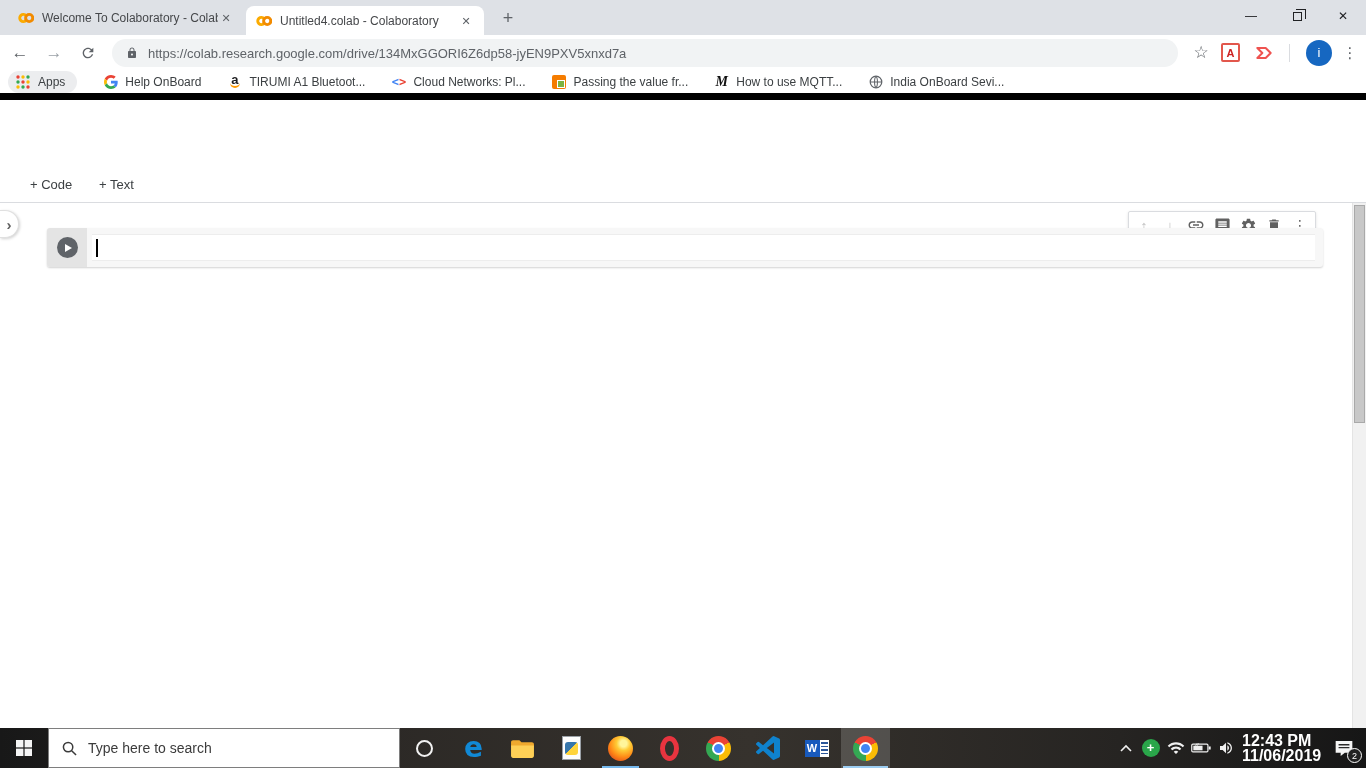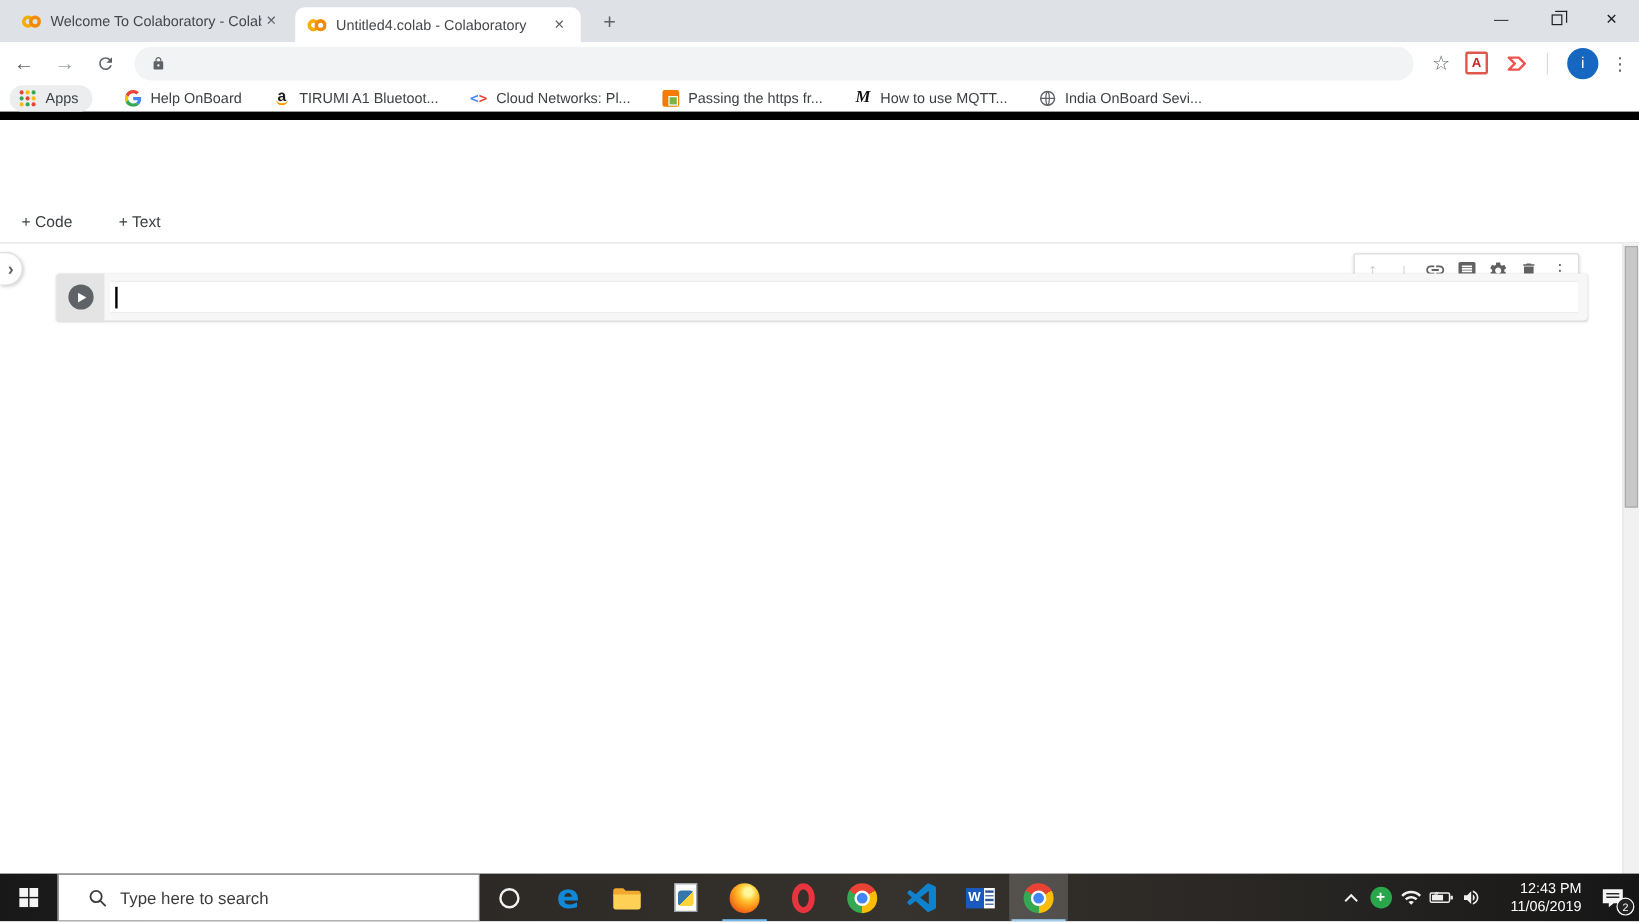--- a/index.html
+++ b/index.html
@@ -83,42 +83,42 @@
   .play-tri { width:0; height:0; border-left:7px solid #fff; border-top:4.5px solid transparent; border-bottom:4.5px solid transparent; margin-left:2px; }
   .editor { flex:1; margin:6px 8px 6px 5px; background:#fff; border-top:1px solid #ededed; border-bottom:1px solid #ededed; position:relative; cursor:text; }
   .cursor-bar { position:absolute; left:4px; top:4px; width:1.5px; height:18px; background:#000; }
   .scroll-track { position:absolute; right:0; top:0; width:14px; height:525px; background:#f1f1f1; border-left:1px solid #e4e4e4; }
   .scroll-thumb { position:absolute; right:1px; top:2px; width:11px; height:218px; background:#c8c8c8; border:1px solid #a9a9a9; cursor:grab; }
 
   
   .taskbar { position:absolute; left:0; top:728px; width:1366px; height:40px; background:linear-gradient(90deg,#181818 0%,#2c2926 28%,#36322d 55%,#262422 82%,#161616 100%); display:flex; align-items:center; color:#fff; }
   .tb-slot { width:48px; height:40px; display:flex; align-items:center; justify-content:center; cursor:pointer; position:relative; flex:0 0 auto; }
   .tb-slot49 { width:49px; }
-  .tb-search { width:352px; height:40px; background:#fff; border:1px solid #7e7e7e; display:flex; align-items:center; padding-left:25px; gap:11px; flex:0 0 auto; }
+  .tb-search { width:352px; height:40px; background:#fff; border:1px solid #7e7e7e; display:flex; align-items:center; padding-left:13px; gap:11px; flex:0 0 auto; }
   .tb-search input { border:none; outline:none; font-size:14px; color:#333; width:260px; font-family:inherit; background:transparent; }
   .tb-search input::placeholder { color:#3b3b3b; opacity:1; }
   .cortana-ring { width:17px; height:17px; border:2px solid #f2f2f2; border-radius:50%; }
   .run-underline:after { content:''; position:absolute; left:6px; right:6px; bottom:0; height:2px; background:#76b9ed; }
   .active-app { background:rgba(255,255,255,.17); }
   .active-app:after { content:''; position:absolute; left:2px; right:2px; bottom:0; height:2px; background:#9ccdf2; }
   .edge-e { font-size:28px; font-weight:bold; color:#1189d6; font-family:"DejaVu Sans",sans-serif; line-height:28px; }
   .py-page { width:19px; height:24px; background:#fdfdfd; border:1px solid #9aa0a6; display:flex; align-items:center; justify-content:center; }
   .py-logo { width:13px; height:13px; border-radius:3px; background:linear-gradient(135deg,#3776ab 50%,#ffd43b 50%); }
   .ff-ball { width:25px; height:25px; border-radius:50%; background:radial-gradient(circle at 62% 30%,#fff59b 0 14%,#ffcb36 30%,#ff8a16 58%,#e5541b 82%,#c72e12 100%); }
   .opera-o { width:19px; height:25px; border:5px solid #e8343f; border-radius:50%; }
   .chrome-ball { width:25px; height:25px; border-radius:50%; background:conic-gradient(from -60deg,#ea4335 0 120deg,#fbbc05 0 240deg,#34a853 0 360deg); position:relative; }
   .chrome-ball:after { content:''; position:absolute; left:6px; top:6px; width:9px; height:9px; background:#4285f4; border:2px solid #fff; border-radius:50%; }
   .word-ico { display:flex; align-items:center; }
   .word-sq { width:15px; height:17px; background:#185abd; color:#fff; font-size:11px; font-weight:bold; display:flex; align-items:center; justify-content:center; }
   .word-page { width:9px; height:17px; background:#fff; display:flex; flex-direction:column; justify-content:center; gap:2px; padding:0 1px; }
   .word-page i { display:block; height:1.5px; background:#2b579a; }
   .tray { margin-left:auto; display:flex; align-items:center; height:40px; }
   .tray-ico { width:25px; height:40px; display:flex; align-items:center; justify-content:center; cursor:pointer; }
   .av-ball { width:18px; height:18px; border-radius:50%; background:#2aa64a; color:#fff; font-size:13px; font-weight:bold; display:flex; align-items:center; justify-content:center; line-height:18px; }
-  .clock { width:76px; text-align:right; font-size:12px; line-height:15px; cursor:default; margin:0 4px; }
+  .clock { width:76px; text-align:left; font-size:16px; line-height:15px; cursor:default; margin:0 4px;font-weight:bold; }
   .notif { width:44px; height:40px; display:flex; align-items:center; justify-content:center; position:relative; cursor:pointer; }
   .notif-badge { position:absolute; right:4px; bottom:5px; width:15px; height:15px; border:1px solid #fff; border-radius:50%; background:#222; color:#fff; font-size:9px; display:flex; align-items:center; justify-content:center; }
   svg { display:block; }
 </style>
 </head>
 <body>
 
 <div class="screen">
 
   <div class="tabbar">
@@ -153,20 +153,21 @@
     <div class="nav-ico fwd">→</div>
     <div class="nav-ico">
       <svg width="16" height="16" viewBox="0 0 24 24">
           <path fill="#5f6368" d="M17.65 6.35C16.2 4.9 14.21 4 12 4c-4.42 0-7.99 3.58-7.99 8s3.57 8 7.99 8c3.73 0 6.84-2.55 7.73-6h-2.08c-.82 2.33-3.04 4-5.65 4-3.31 0-6-2.69-6-6s2.69-6 6-6c1.66 0 3.14.69 4.22 1.78L13 11h7V4l-2.35 2.35z"></path>
         </svg>
     </div>
     <div class="omnibox">
       <svg width="12" height="14" viewBox="0 0 24 24">
           <path fill="#5f6368" d="M18 8h-1V6c0-2.76-2.24-5-5-5S7 3.24 7 6v2H6c-1.1 0-2 .9-2 2v10c0 1.1.9 2 2 2h12c1.1 0 2-.9 2-2V10c0-1.1-.9-2-2-2zm-6 9c-1.1 0-2-.9-2-2s.9-2 2-2 2 .9 2 2-.9 2-2 2zm3.1-9H8.9V6c0-1.71 1.39-3.1 3.1-3.1 1.71 0 3.1 1.39 3.1 3.1v2z"></path>
         </svg>
+      <span class="omni-url">https://colab.research.google.com/drive/134MxGGORI6Z6dp58-jyEN9PXV5xnxd7a</span>
     </div>
     <div class="addr-right">
       <div class="addr-star">☆</div>
       <div class="ext-pdf">A</div>
       <svg class="ext-arrow" viewBox="0 0 24 24">
           <path d="M4 6 L14 6 L20 12 L14 18 L4 18 L10 12 Z" fill="none" stroke="#ef5350" stroke-width="2.4" stroke-linejoin="round"></path>
         </svg>
       <div class="addr-sep"></div>
       <div class="avatar">i</div>
       <div class="kebab">⋮</div>
@@ -209,21 +210,21 @@
       <span class="bm-ico bm-code">
           <span class="lt">&lt;</span>
           <span class="gt">&gt;</span>
         </span>
       <span>Cloud Networks: Pl...</span>
     </div>
     <div class="bm">
       <span class="bm-ico">
           <span class="bm-shot"></span>
         </span>
-      <span>Passing the https fr...</span>
+      <span>Passing the value fr...</span>
     </div>
     <div class="bm">
       <span class="bm-ico bm-medium">M</span>
       <span>How to use MQTT...</span>
     </div>
     <div class="bm">
       <span class="bm-ico">
         <svg width="14" height="14" viewBox="0 0 16 16">
             <circle cx="8" cy="8" r="6.6" fill="none" stroke="#5f6368" stroke-width="1.4"></circle>
             <path d="M1.6 8h12.8M8 1.5c-2.2 1.8-2.2 11.2 0 13M8 1.5c2.2 1.8 2.2 11.2 0 13" fill="none" stroke="#5f6368" stroke-width="1.2"></path>
@@ -282,21 +283,21 @@
       <div class="act-group gap26">
         <svg width="20" height="20" viewBox="0 0 24 24">
             <path fill="#4a4d51" d="M19.14 12.94c.04-.3.06-.61.06-.94 0-.32-.02-.64-.07-.94l2.03-1.58c.18-.14.23-.41.12-.61l-1.92-3.32c-.12-.22-.37-.29-.59-.22l-2.39.96c-.5-.38-1.03-.7-1.62-.94l-.36-2.54c-.04-.24-.24-.41-.48-.41h-3.84c-.24 0-.43.17-.47.41l-.36 2.54c-.59.24-1.13.57-1.62.94l-2.39-.96c-.22-.08-.47 0-.59.22L2.74 8.87c-.12.21-.08.47.12.61l2.03 1.58c-.05.3-.09.63-.09.94s.02.64.07.94l-2.03 1.58c-.18.14-.23.41-.12.61l1.92 3.32c.12.22.37.29.59.22l2.39-.96c.5.38 1.03.7 1.62.94l.36 2.54c.05.24.24.41.48.41h3.84c.24 0 .44-.17.47-.41l.36-2.54c.59-.24 1.13-.56 1.62-.94l2.39.96c.22.08.47 0 .59-.22l1.92-3.32c.12-.22.07-.47-.12-.61l-2.01-1.58zM12 15.6c-1.98 0-3.6-1.62-3.6-3.6s1.62-3.6 3.6-3.6 3.6 1.62 3.6 3.6-1.62 3.6-3.6 3.6z"></path>
           </svg>
       </div>
       <div class="head-avatar">i</div>
     </div>
   </div>
 
   <div class="colab-toolbar">
-    <div class="add-btn" style="left:18px">
+    <div class="add-btn" style="left:30px">
       <span>+ Code</span>
     </div>
     <div class="add-btn" style="left:99px">
       <span>+ Text</span>
     </div>
   </div>
 
   <div class="content">
     <div class="expander">›</div>
 

